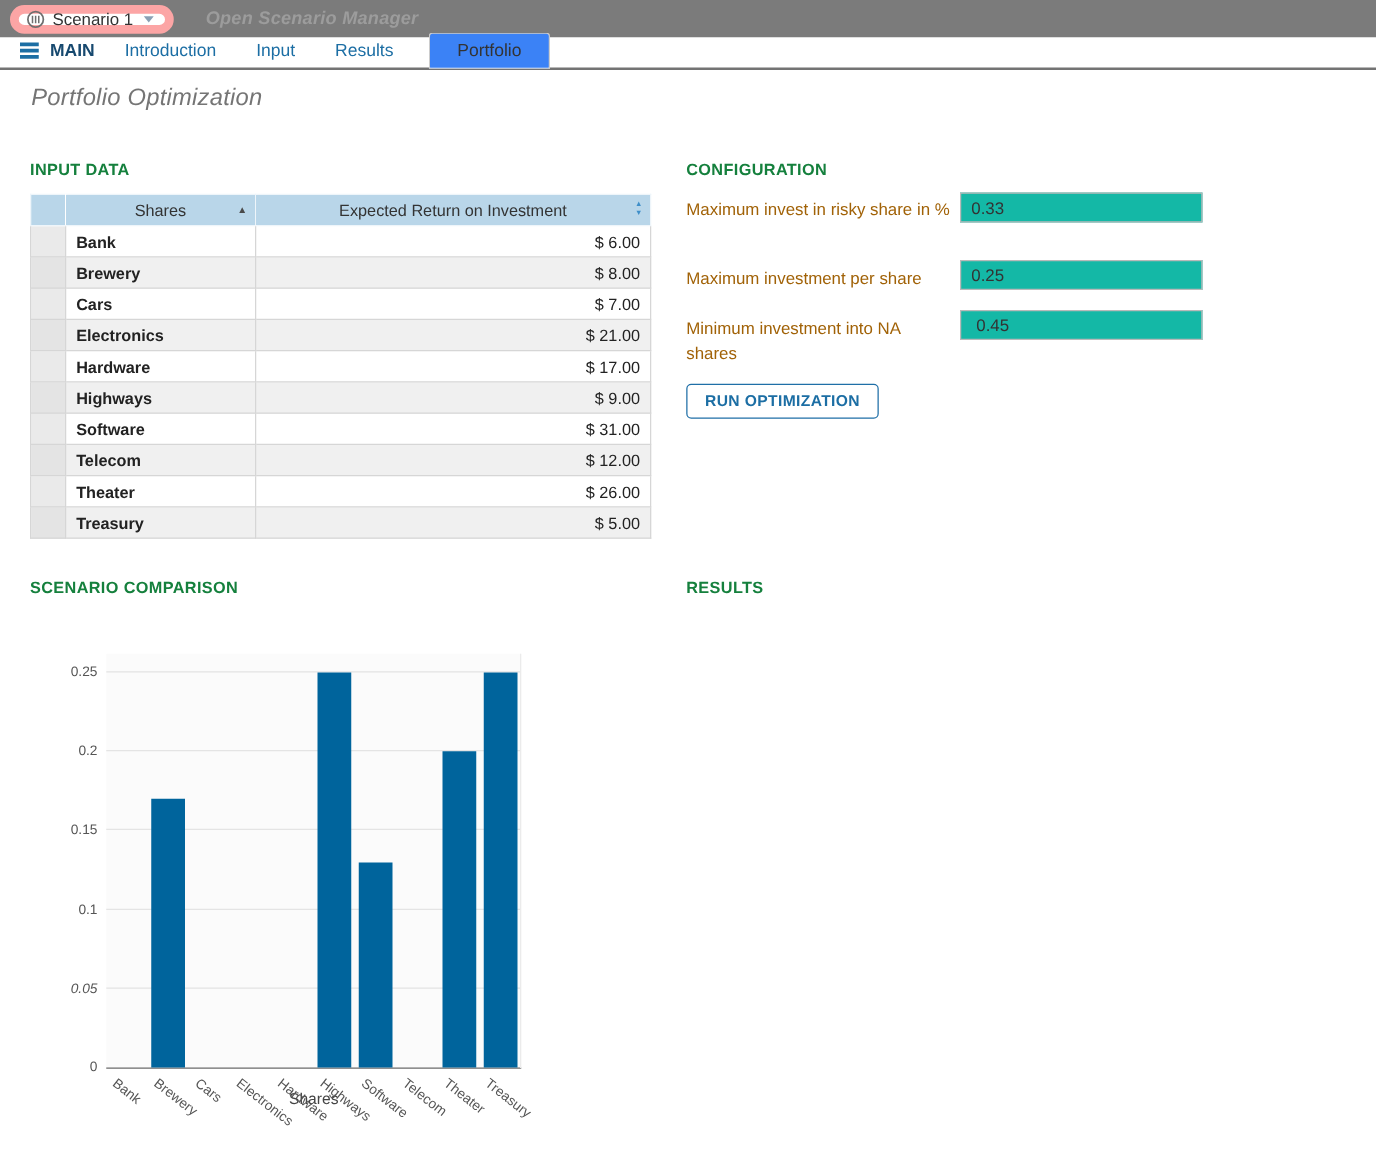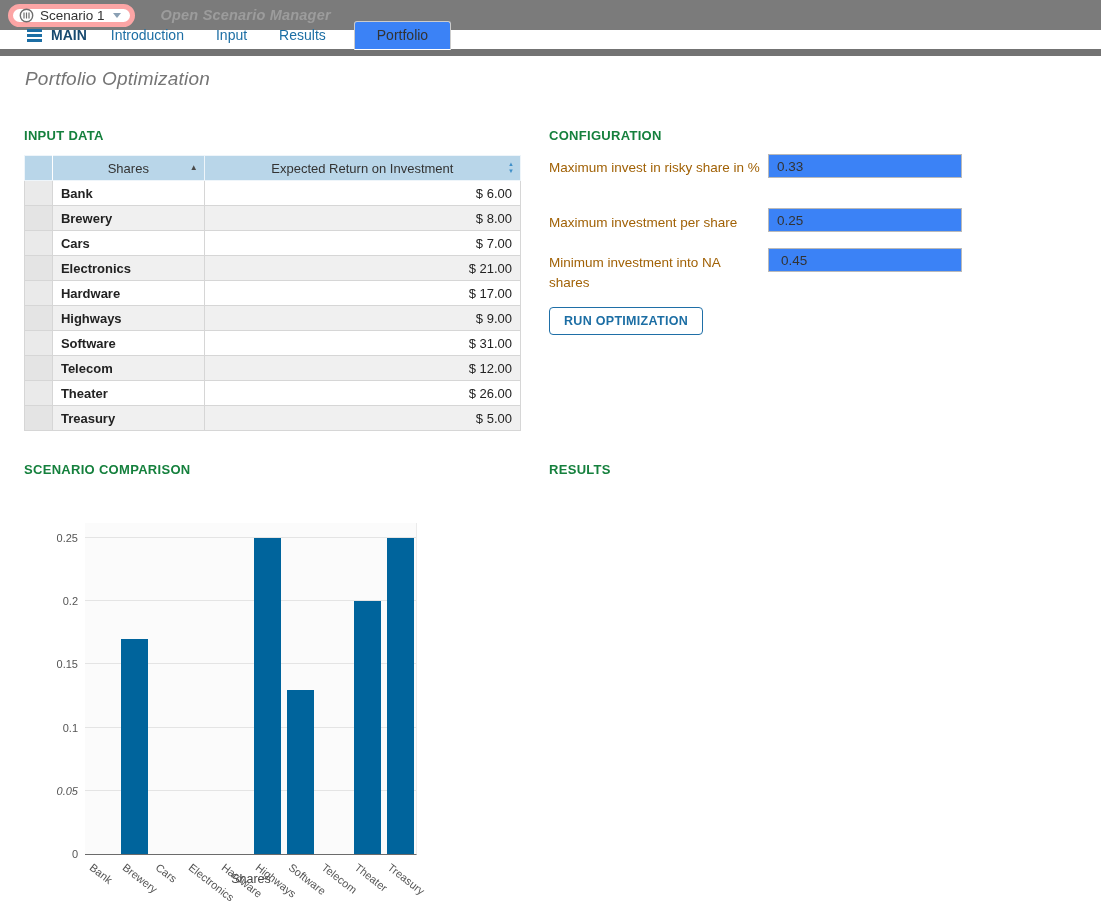--- a/index.html
+++ b/index.html
@@ -9,38 +9,38 @@
     font-family:"Liberation Sans", sans-serif; background:#fff;
   }
 
   
   .topbar {
     position:absolute; top:0; left:0; width:100%; height:30px;
     background:#7b7b7b; display:flex; align-items:center; padding-left:8px;
   }
   .scenario-pill {
     display:inline-flex; align-items:center; gap:6px; background:#fff;
-    border:5px solid #fca5a5; border-radius:12px; height:23px; padding:0 9px 0 6px;
+    border:7px solid #fca5a5; border-radius:12px; height:23px; padding:0 9px 0 6px;
     cursor:pointer;
   }
   .scenario-pill .label { font-size:13.5px; color:#333; }
   .caret-down {
     width:0; height:0; border-left:4px solid transparent; border-right:4px solid transparent;
     border-top:5px solid #8aa0b4; margin-left:2px;
   }
   .manager-link {
     margin-left:26px; font-size:14.5px; font-style:italic; font-weight:bold;
     color:#9c9c9c; letter-spacing:.2px; cursor:pointer;
   }
 
   
   .tabstrip {
     position:absolute; top:30px; left:0; width:100%; height:26px;
-    border-bottom:7px solid #737373; display:flex; align-items:flex-end;
-    padding-left:27px; background:#fff;
+    border-bottom:2px solid #737373; display:flex; align-items:flex-end;
+    padding-left:16px; background:#fff;
   }
   .main-tab { display:flex; align-items:center; gap:9px; padding-bottom:6px; margin-right:10px; cursor:pointer; }
   .hamburger { display:inline-flex; flex-direction:column; gap:2px; }
   .hamburger i { display:block; width:15px; height:3px; background:#1c6ea4; }
   .main-tab .label { font-size:14px; font-weight:bold; color:#17496f; }
   .tab {
     font-size:14px; color:#1c6ea4; font-weight:500; padding:0 14px 6px;
     margin-right:4px; cursor:pointer;
   }
   .tab-active {
@@ -85,21 +85,21 @@
   .cfg-label {
     position:absolute; width:214px; text-align:left; font-size:13.5px;
     color:#a16207; line-height:20px;
   }
   #cfg-l0 { left:549px; top:158px; }
   #cfg-l1 { left:549px; top:213px; }
   #cfg-l2 { left:549px; top:253px; }
   .cfg-input {
     position:absolute; left:768px; width:194px; height:24px;
     border:1px solid #b9b9b9; padding:1px 8px; font-size:13.5px; color:#333;
-    font-family:"Liberation Sans", sans-serif; background:#3b82f6;
+    font-family:"Liberation Sans", sans-serif; background:#14b8a6;
   }
   #cfg-i0 { top:154px; } #cfg-i1 { top:208px; } #cfg-i2 { top:248px;padding-left:12px; }
   .run-btn {
     position:absolute; left:549px; top:307px; background:#fff;
     border:1px solid #1f6fa7; border-radius:4px; color:#1c6ea4;
     font-size:12.5px; font-weight:bold; letter-spacing:.3px;
     padding:6px 14px; cursor:pointer; font-family:"Liberation Sans", sans-serif;
   }
 
   

